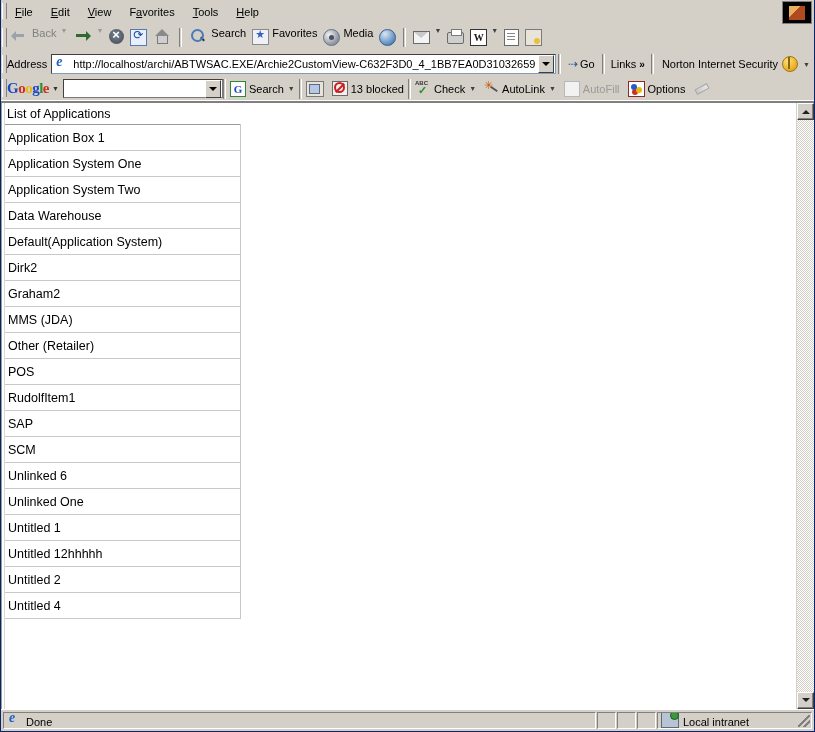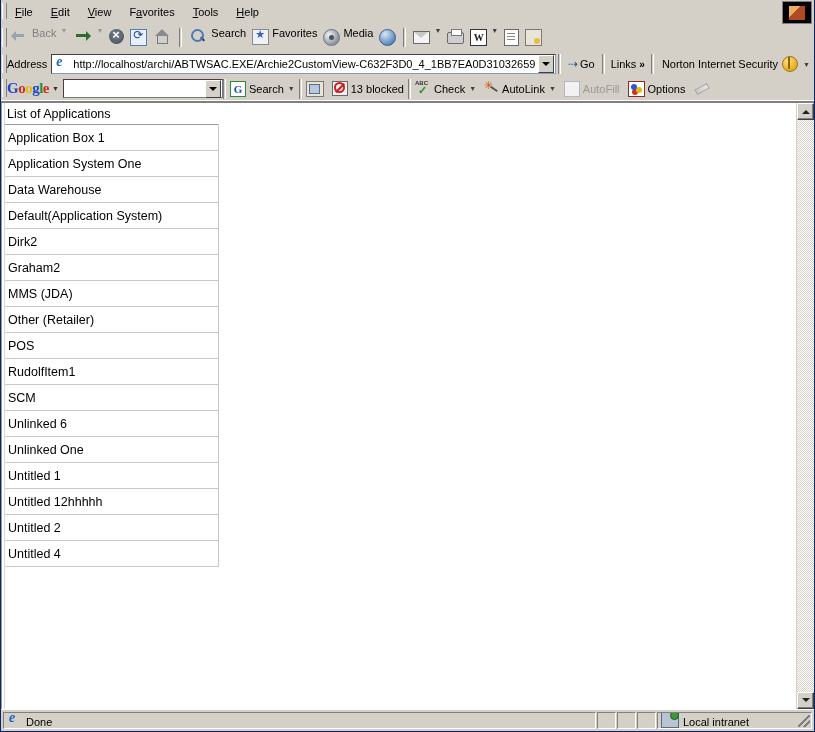--- a/index.html
+++ b/index.html
@@ -384,21 +384,21 @@
   .list-title {
     font-size: 12.5px;
     color: #000;
     font-family: "Liberation Sans", sans-serif;
     line-height: 15px;
     padding-left: 3px;
     margin-bottom: 2px;
   }
   .applist {
     border-collapse: collapse;
-    width: 215px;
+    width: 237px;
     border-left: 1px solid #a0a09a;
     border-right: 1px solid #a0a09a;
   }
   .applist td {
     height: 25px;
     border: 1px solid #c8c8c4;
     border-top-color: #9a9a96;
     border-left-color: #9a9a96;
     padding: 0 0 0 3px;
     font-size: 12.5px;
@@ -631,20 +631,23 @@
       <div class="list-title">List of Applications</div>
       <table class="applist">
         <tbody>
           <tr>
               <td>Application Box 1</td>
             </tr>
           <tr>
               <td>Application System One</td>
             </tr>
           <tr>
+              <td>Application System Two</td>
+            </tr>
+          <tr>
               <td>Data Warehouse</td>
             </tr>
           <tr>
               <td>Default(Application System)</td>
             </tr>
           <tr>
               <td>Dirk2</td>
             </tr>
           <tr>
               <td>Graham2</td>
@@ -653,20 +656,23 @@
               <td>MMS (JDA)</td>
             </tr>
           <tr>
               <td>Other (Retailer)</td>
             </tr>
           <tr>
               <td>POS</td>
             </tr>
           <tr>
               <td>RudolfItem1</td>
+            </tr>
+          <tr>
+              <td>SAP</td>
             </tr>
           <tr>
               <td>SCM</td>
             </tr>
           <tr>
               <td>Unlinked 6</td>
             </tr>
           <tr>
               <td>Unlinked One</td>
             </tr>

